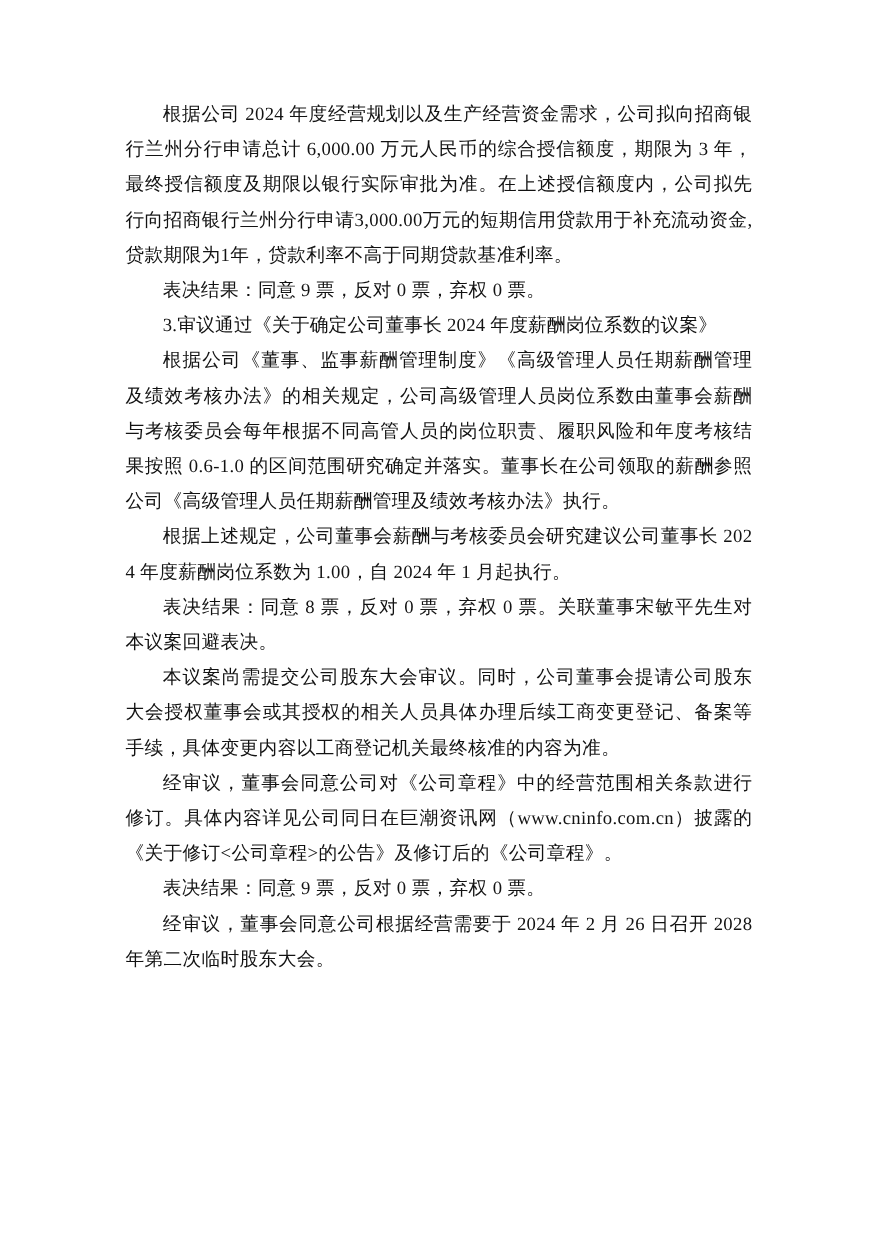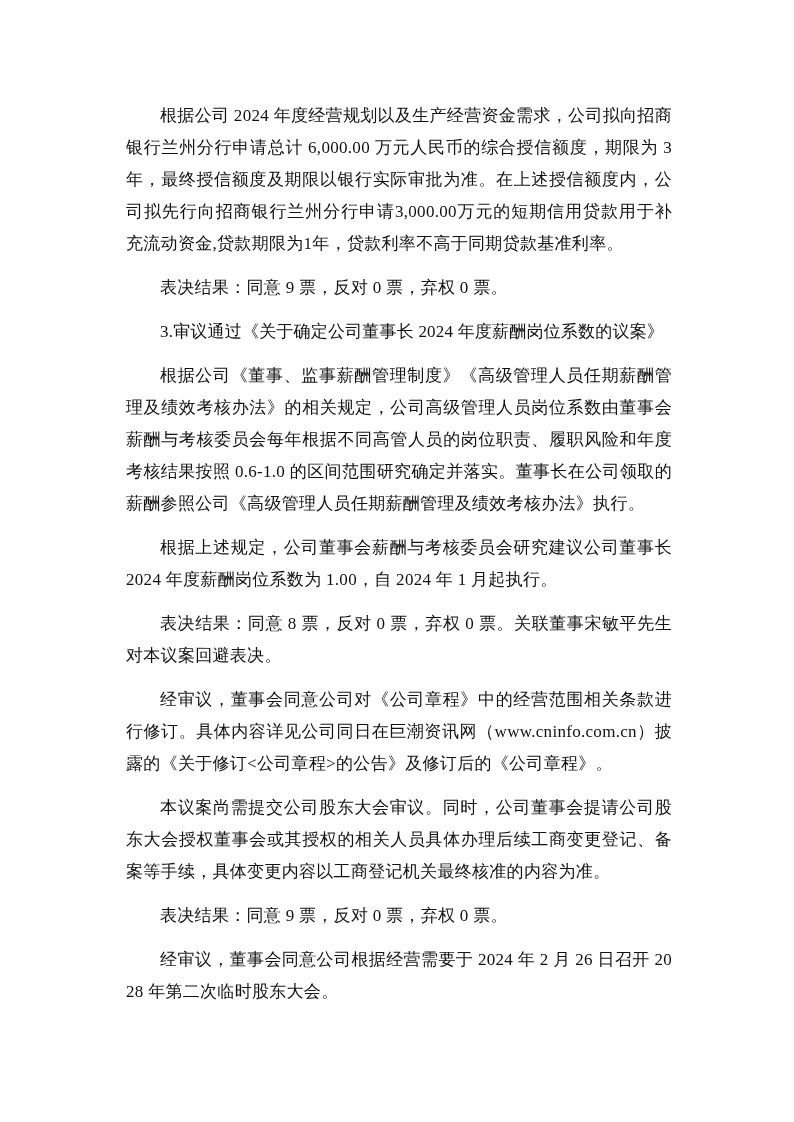--- a/index.html
+++ b/index.html
@@ -17,21 +17,21 @@
     font-family: "Liberation Serif", "DejaVu Serif", serif;
     color: #121212;
   }
   .text-block {
     position: absolute;
     left: 114px;
     top: 88px;
     width: 570px;
   }
   .para {
-    margin: 12px;
+    margin: 0;
     font-size: 17px;
     line-height: 32px;
     text-align: justify;
     text-justify: inter-ideograph;
     text-indent: 2em;
     word-break: break-all;
     letter-spacing: 0.3px;
   }
   .heading {
     font-weight: normal;
@@ -42,18 +42,18 @@
 <body>
 
 <div class="page">
   <div class="text-block">
     <p class="para">根据公司 2024 年度经营规划以及生产经营资金需求，公司拟向招商银行兰州分行申请总计 6,000.00 万元人民币的综合授信额度，期限为 3 年，最终授信额度及期限以银行实际审批为准。在上述授信额度内，公司拟先行向招商银行兰州分行申请3,000.00万元的短期信用贷款用于补充流动资金,贷款期限为1年，贷款利率不高于同期贷款基准利率。</p>
     <p class="para">表决结果：同意 9 票，反对 0 票，弃权 0 票。</p>
     <p class="para heading">3.审议通过《关于确定公司董事长 2024 年度薪酬岗位系数的议案》</p>
     <p class="para">根据公司《董事、监事薪酬管理制度》《高级管理人员任期薪酬管理及绩效考核办法》的相关规定，公司高级管理人员岗位系数由董事会薪酬与考核委员会每年根据不同高管人员的岗位职责、履职风险和年度考核结果按照 0.6-1.0 的区间范围研究确定并落实。董事长在公司领取的薪酬参照公司《高级管理人员任期薪酬管理及绩效考核办法》执行。</p>
     <p class="para">根据上述规定，公司董事会薪酬与考核委员会研究建议公司董事长 2024 年度薪酬岗位系数为 1.00，自 2024 年 1 月起执行。</p>
     <p class="para">表决结果：同意 8 票，反对 0 票，弃权 0 票。关联董事宋敏平先生对本议案回避表决。</p>
+    <p class="para">本议案尚需提交公司股东大会审议。同时，公司董事会提请公司股东大会授权董事会或其授权的相关人员具体办理后续工商变更登记、备案等手续，具体变更内容以工商登记机关最终核准的内容为准。</p>
     <p class="para">经审议，董事会同意公司对《公司章程》中的经营范围相关条款进行修订。具体内容详见公司同日在巨潮资讯网（www.cninfo.com.cn）披露的《关于修订&lt;公司章程&gt;的公告》及修订后的《公司章程》。</p>
-    <p class="para">本议案尚需提交公司股东大会审议。同时，公司董事会提请公司股东大会授权董事会或其授权的相关人员具体办理后续工商变更登记、备案等手续，具体变更内容以工商登记机关最终核准的内容为准。</p>
     <p class="para">表决结果：同意 9 票，反对 0 票，弃权 0 票。</p>
     <p class="para">经审议，董事会同意公司根据经营需要于 2024 年 2 月 26 日召开 2028 年第二次临时股东大会。</p>
   </div>
 </div>
 
 </body></html>

